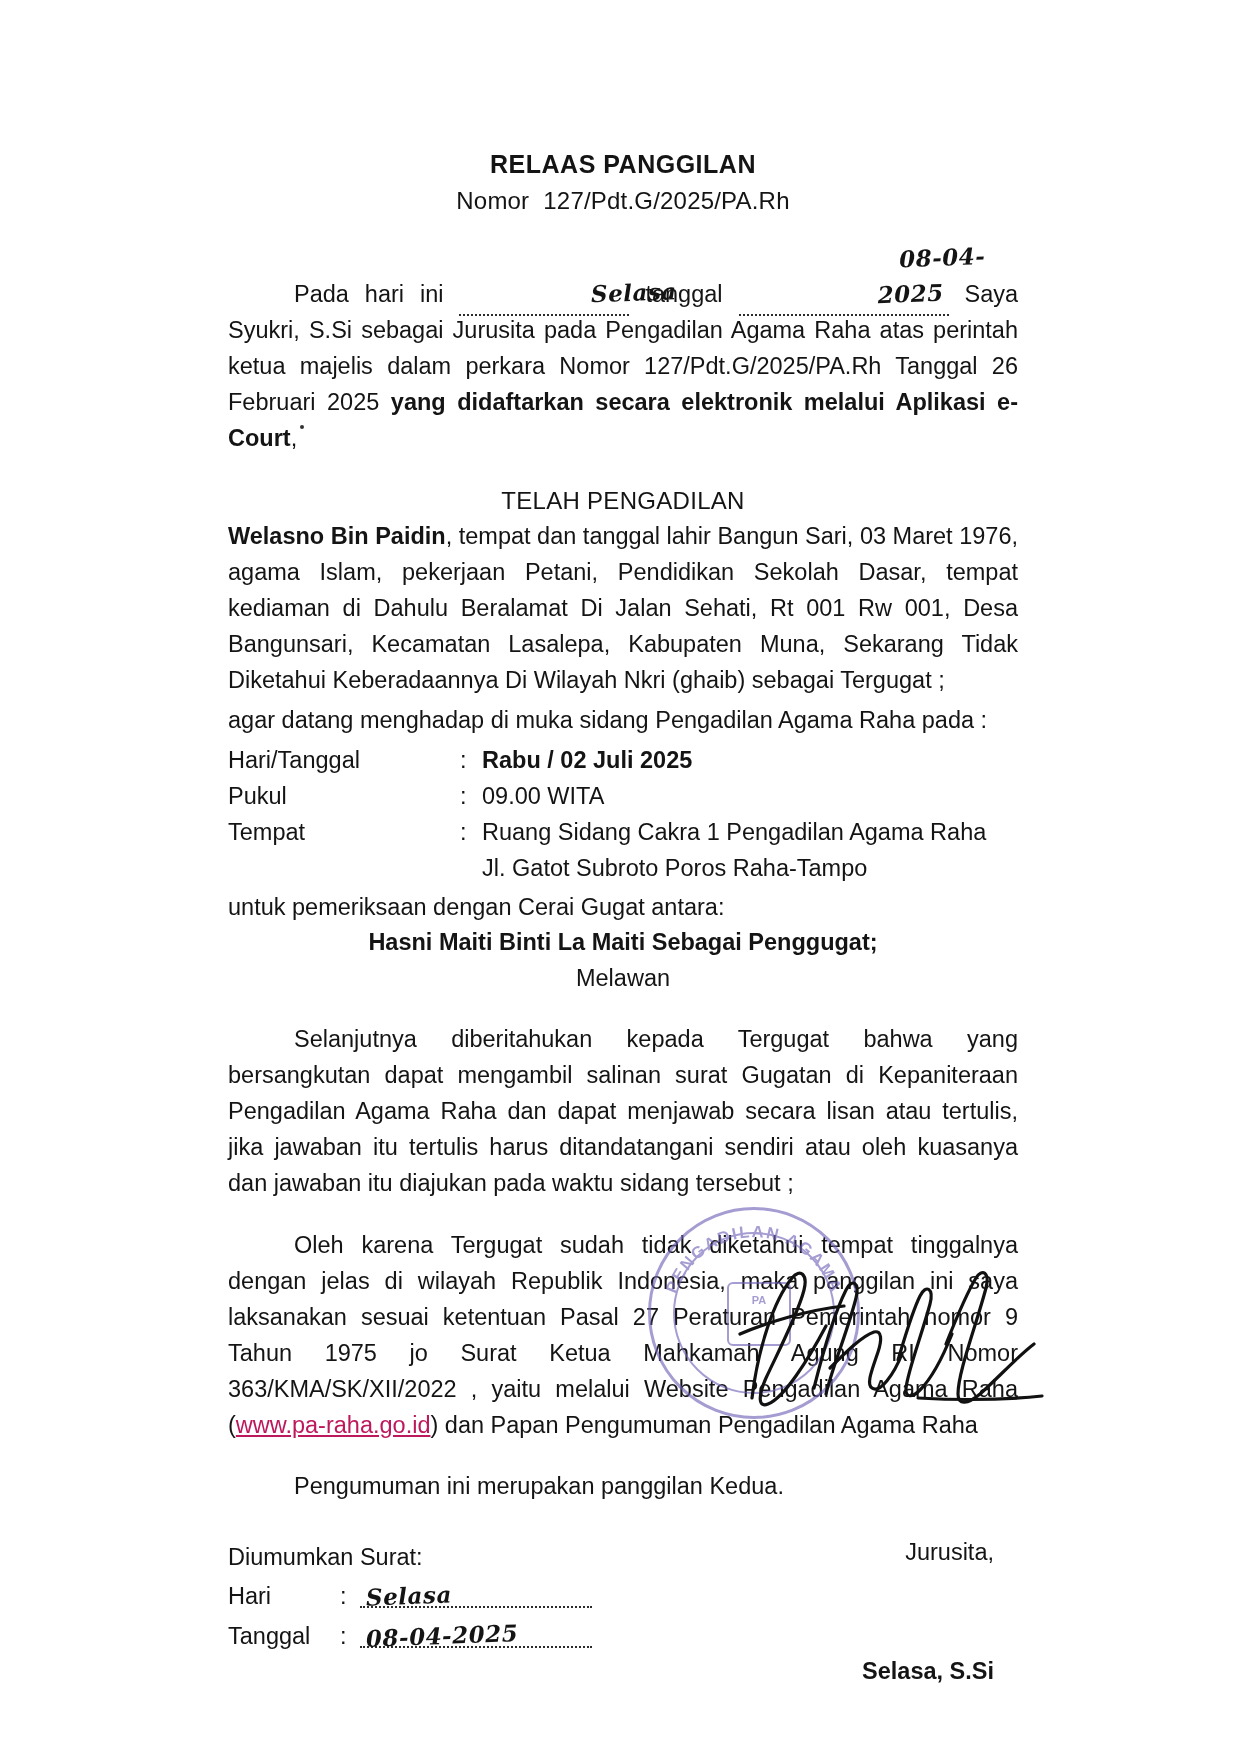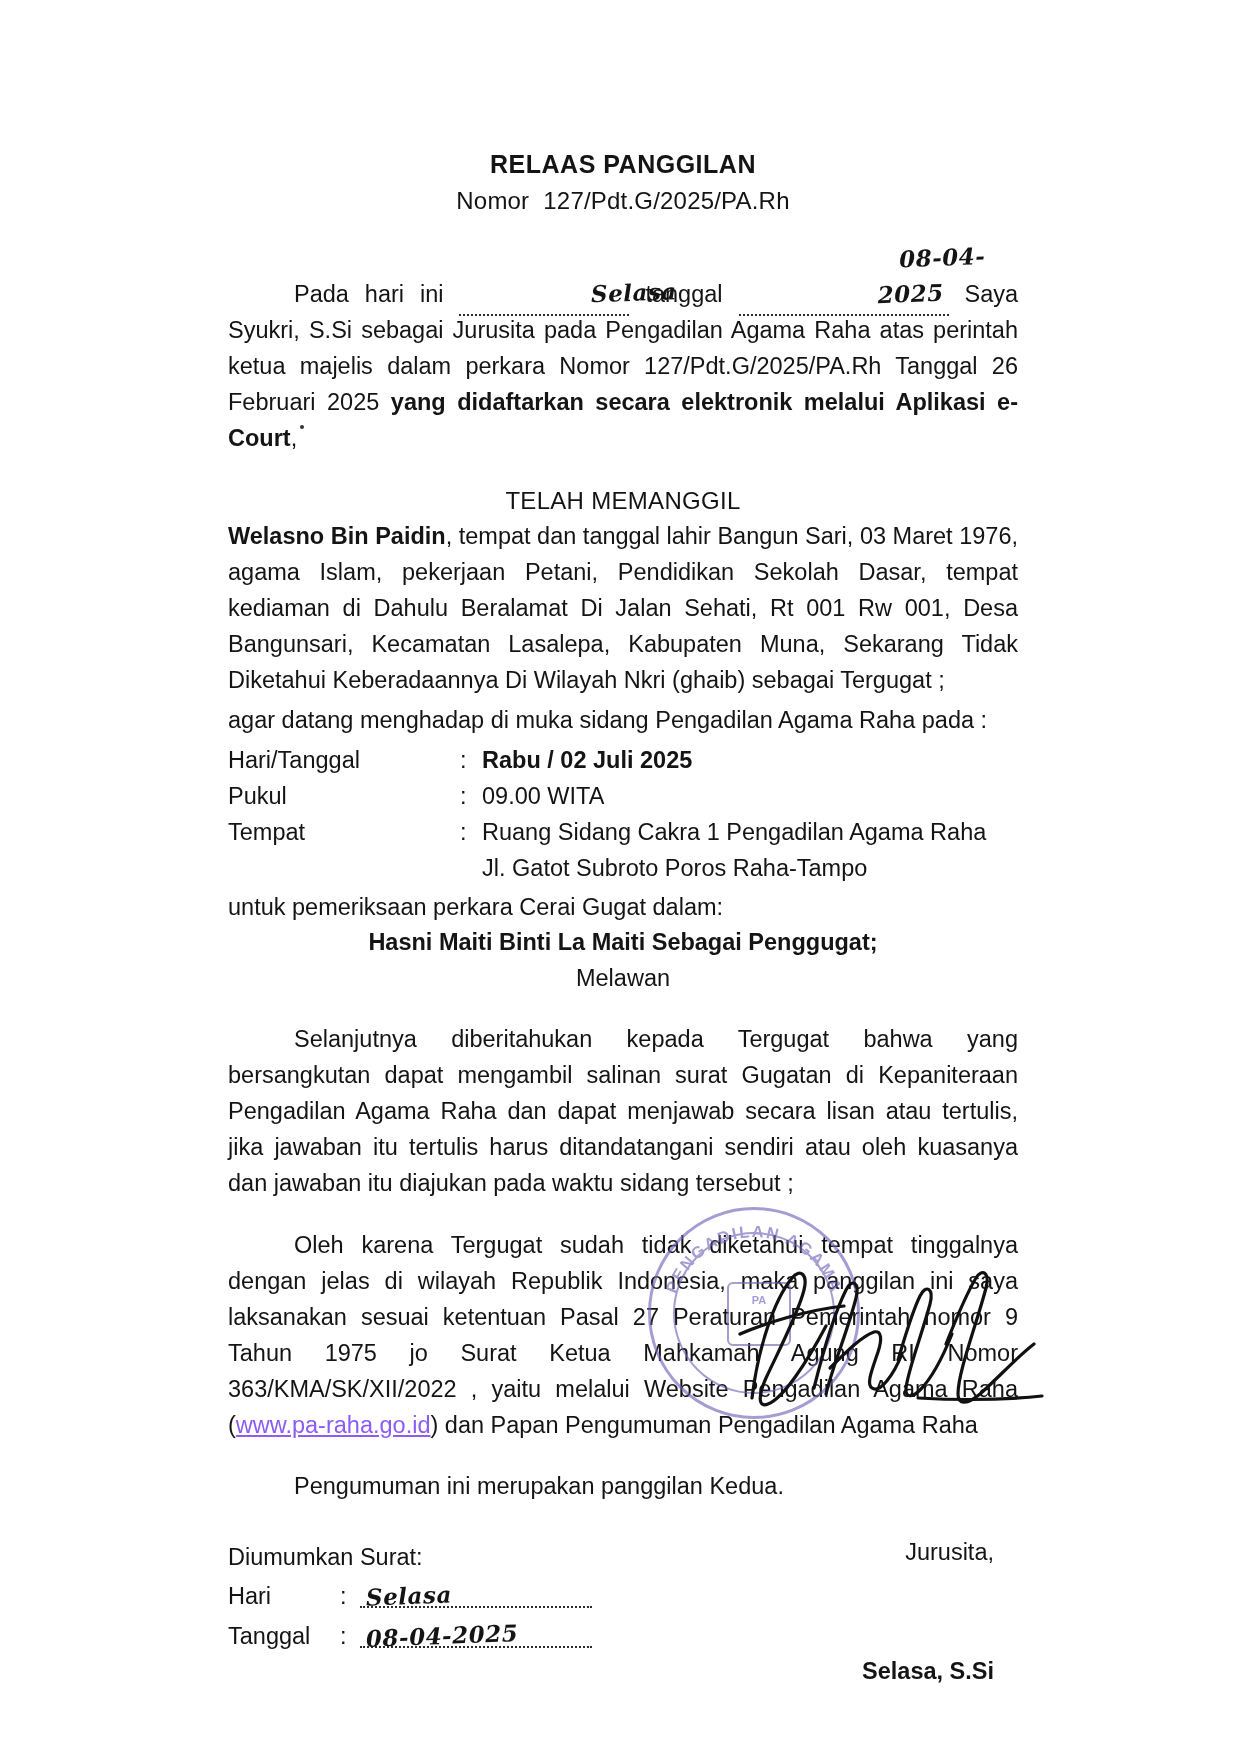--- a/index.html
+++ b/index.html
@@ -186,21 +186,21 @@
     height: 190px;
     pointer-events: none;
   }
   .dot-mark {
     position: absolute;
     left: 300px; top: 425px;
     width: 4px; height: 4px;
     background: #333;
     border-radius: 50%;
   }
-  a.link { color: #8b5cf6; text-decoration: underline; }
+  a.link { color: #be185d; text-decoration: underline; }
 </style>
 </head>
 <body>
 
 <div class="page">
 
   <h1 class="title">RELAAS PANGGILAN</h1>
 
   <div class="subtitle">
     <span>Nomor</span><span class="gap"></span><span>127/Pdt.G/2025/PA.Rh</span>
@@ -217,21 +217,21 @@
       <span class="hw">08-04-2025</span>
       <span class="dotline"></span>
     </span>
     <span>Saya Syukri,</span>
     <span>S.Si sebagai Jurusita pada Pengadilan Agama Raha atas perintah ketua majelis dalam perkara Nomor   127/Pdt.G/2025/PA.Rh Tanggal 26 Februari 2025</span>
     <span class="bold">yang didaftarkan secara elektronik melalui Aplikasi e-Court</span><span>,</span>
   </div>
 
   <div class="dot-mark"></div>
 
-  <h2 class="section">TELAH MEMANGGIL</h2>
+  <h2 class="section">TELAH PENGADILAN</h2>
 
   <div class="called-block">
     <span class="who">Welasno Bin Paidin</span><span>, tempat dan tanggal lahir Bangun Sari, 03 Maret 1976, agama Islam, pekerjaan Petani, Pendidikan Sekolah Dasar, tempat kediaman di Dahulu Beralamat Di Jalan Sehati, Rt 001 Rw 001, Desa Bangunsari, Kecamatan Lasalepa, Kabupaten Muna, Sekarang Tidak Diketahui Keberadaannya Di Wilayah Nkri (ghaib) sebagai  Tergugat ;</span>
   </div>
 
   <div class="lead">agar datang menghadap di muka sidang Pengadilan Agama Raha pada :</div>
 
   <table class="sched">
     <tbody>
         <tr>
@@ -250,21 +250,21 @@
       <td>Ruang Sidang Cakra 1 Pengadilan Agama Raha</td>
     </tr>
     <tr>
       <td class="lbl"></td>
       <td class="col"></td>
       <td>Jl. Gatot Subroto Poros Raha-Tampo</td>
     </tr>
   </tbody>
     </table>
 
-  <div class="lead">untuk pemeriksaan perkara  Cerai Gugat dalam:</div>
+  <div class="lead">untuk pemeriksaan dengan  Cerai Gugat antara:</div>
 
   <div class="center-line bold">Hasni Maiti Binti La Maiti Sebagai  Penggugat;</div>
   <div class="center-line">Melawan</div>
 
   <div class="para indent">Selanjutnya diberitahukan kepada  Tergugat bahwa yang bersangkutan dapat mengambil salinan surat Gugatan di Kepaniteraan Pengadilan Agama Raha  dan dapat menjawab secara lisan atau tertulis, jika jawaban itu tertulis harus ditandatangani sendiri atau oleh kuasanya dan jawaban itu diajukan pada waktu sidang tersebut ;</div>
 
   <div class="para indent">
     <span>Oleh karena  Tergugat sudah tidak diketahui tempat tinggalnya dengan jelas di wilayah Republik Indonesia, maka panggilan ini saya laksanakan sesuai ketentuan Pasal 27 Peraturan Pemerintah nomor 9 Tahun 1975 jo Surat Ketua Mahkamah Agung RI Nomor 363/KMA/SK/XII/2022 , yaitu melalui Website Pengadilan Agama Raha (</span><a class="link" href="#">www.pa-raha.go.id</a><span>) dan Papan Pengumuman Pengadilan Agama Raha</span>
   </div>
 

